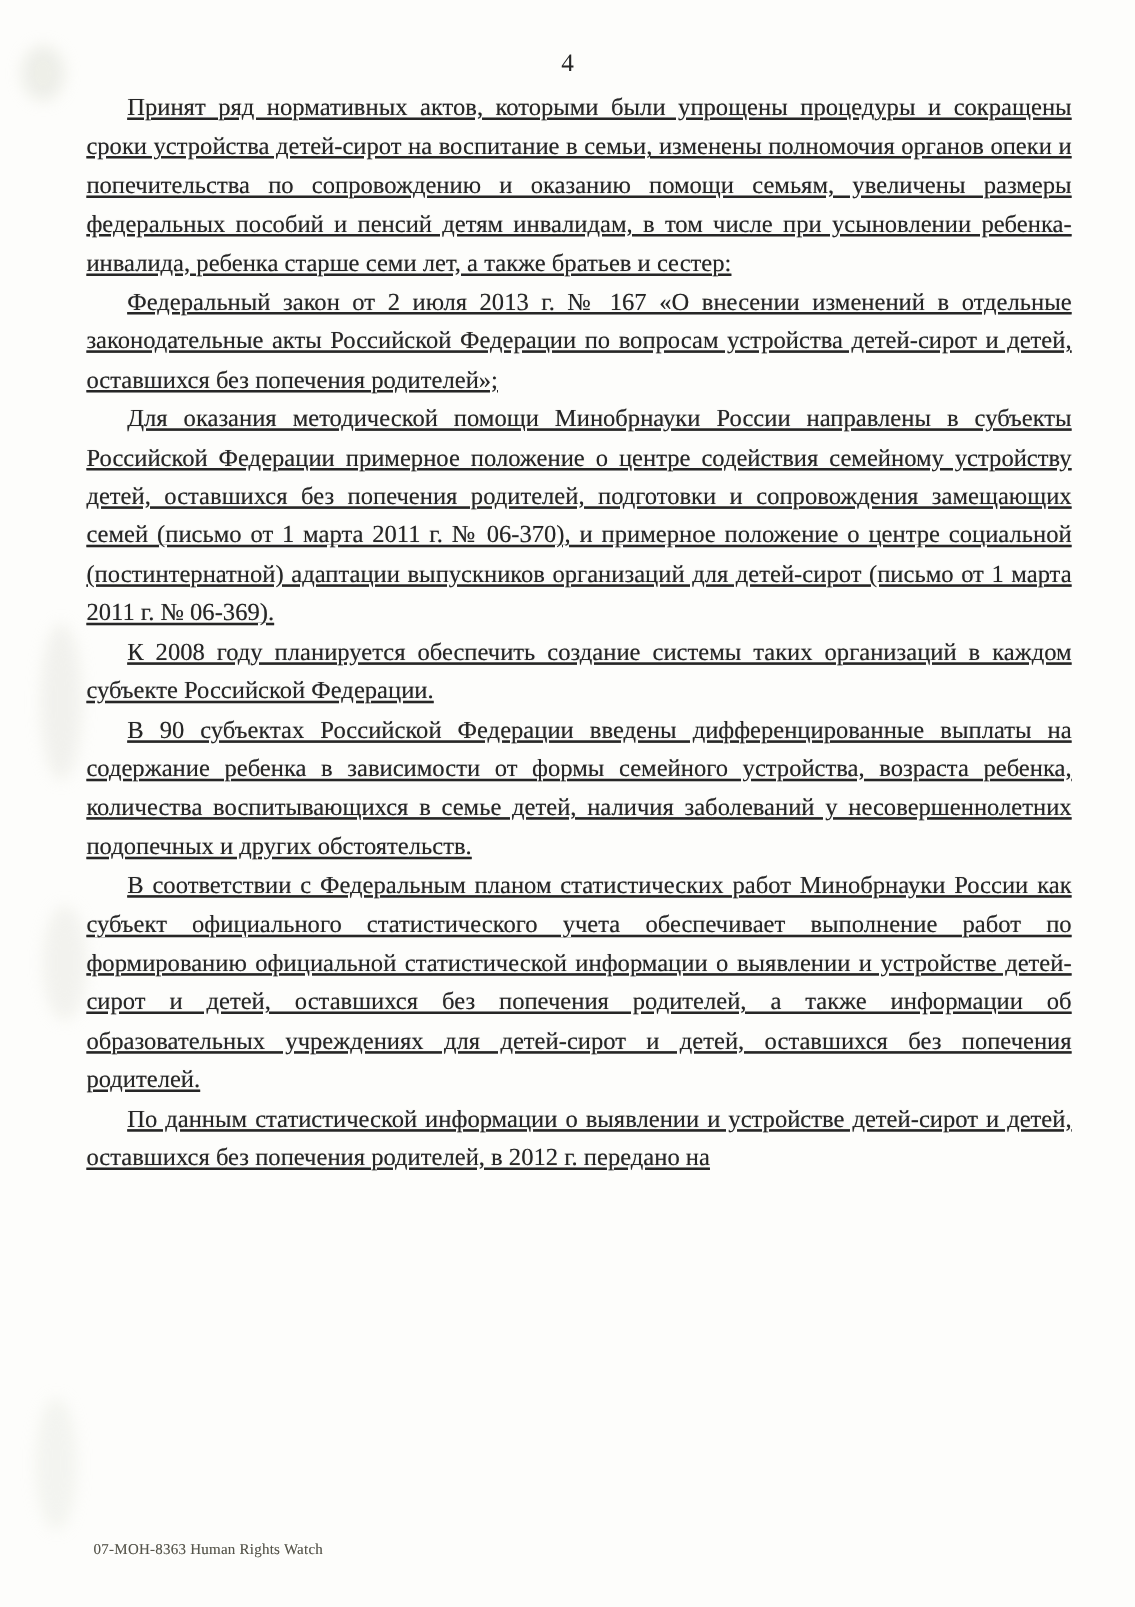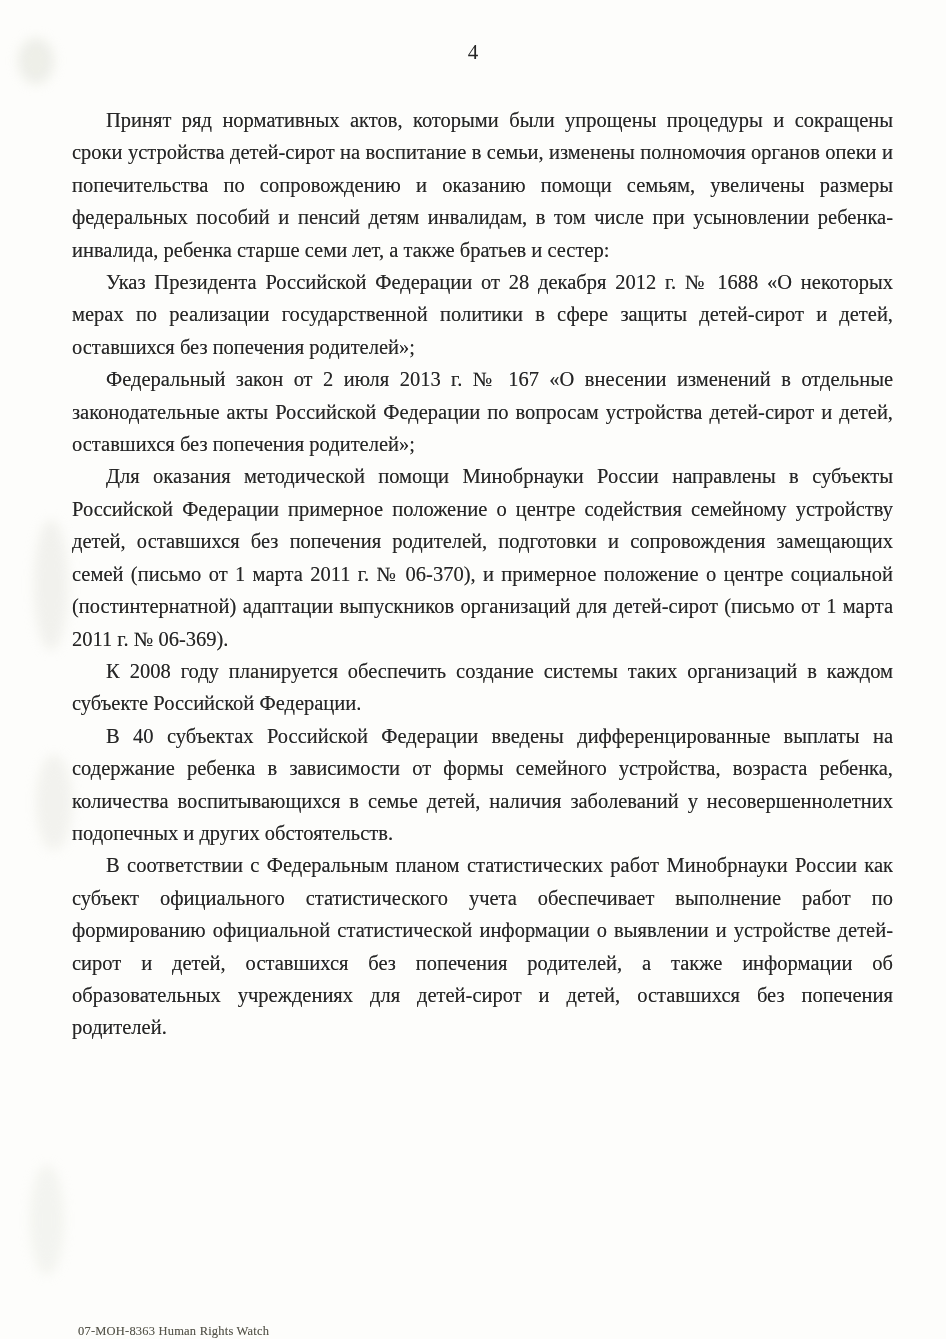--- a/index.html
+++ b/index.html
@@ -29,37 +29,38 @@
     position: absolute;
     top: 40px;
     left: 0;
     width: 100%;
     text-align: center;
     font-size: 21px;
     color: var(--ink);
   }
   .content {
     position: absolute;
-    top: 104px;
+    top: 74px;
     left: 72px;
     width: 821px;
     color: var(--ink);
     font-size: 20.5px;
     line-height: 32.4px;
     text-align: justify;
     text-shadow: 0 0 0.6px rgba(45,45,45,0.55);
+    text-decoration: underline;
   }
   .content p {
     margin: 0;
     text-indent: 34px;
   }
   .footer-note {
     position: absolute;
     left: 78px;
-    top: 1324px;
+    top: 1284px;
     font-size: 12.5px;
     letter-spacing: 0.2px;
     color: var(--footer-ink);
     text-shadow: 0 0 0.5px rgba(85,84,74,0.4);
   }
   .scan-smudge {
     position: absolute;
     pointer-events: none;
     border-radius: 50%;
     filter: blur(6px);
@@ -76,23 +77,23 @@
 
   <div class="scan-smudge smudge-a"></div>
   <div class="scan-smudge smudge-b"></div>
   <div class="scan-smudge smudge-c"></div>
   <div class="scan-smudge smudge-d"></div>
 
   <div class="page-number">4</div>
 
   <div class="content">
     <p>Принят ряд нормативных актов, которыми были упрощены процедуры и сокращены сроки устройства детей-сирот на воспитание в семьи, изменены полномочия органов опеки и попечительства по сопровождению и оказанию помощи семьям, увеличены размеры федеральных пособий и пенсий детям инвалидам, в том числе при усыновлении ребенка-инвалида, ребенка старше семи лет, а также братьев и сестер:</p>
-    <p>Указ Президента Российской Федерации от 28 декабря 2012 г. № 1688 «О некоторых мерах по реализации государственной политики в сфере защиты детей-сирот и детей, оставшихся без попечения родителей»;</p>
     <p>Федеральный закон от 2 июля 2013 г. № 167 «О внесении изменений в отдельные законодательные акты Российской Федерации по вопросам устройства детей-сирот и детей, оставшихся без попечения родителей»;</p>
     <p>Для оказания методической помощи Минобрнауки России направлены в субъекты Российской Федерации примерное положение о центре содействия семейному устройству детей, оставшихся без попечения родителей, подготовки и сопровождения замещающих семей (письмо от 1 марта 2011 г. № 06-370), и примерное положение о центре социальной (постинтернатной) адаптации выпускников организаций для детей-сирот (письмо от 1 марта 2011 г. № 06-369).</p>
     <p>К 2008 году планируется обеспечить создание системы таких организаций в каждом субъекте Российской Федерации.</p>
-    <p>В 40 субъектах Российской Федерации введены дифференцированные выплаты на содержание ребенка в зависимости от формы семейного устройства, возраста ребенка, количества воспитывающихся в семье детей, наличия заболеваний у несовершеннолетних подопечных и других обстоятельств.</p>
+    <p>В 90 субъектах Российской Федерации введены дифференцированные выплаты на содержание ребенка в зависимости от формы семейного устройства, возраста ребенка, количества воспитывающихся в семье детей, наличия заболеваний у несовершеннолетних подопечных и других обстоятельств.</p>
     <p>В соответствии с Федеральным планом статистических работ Минобрнауки России как субъект официального статистического учета обеспечивает выполнение работ по формированию официальной статистической информации о выявлении и устройстве детей-сирот и детей, оставшихся без попечения родителей, а также информации об образовательных учреждениях для детей-сирот и детей, оставшихся без попечения родителей.</p>
+    <p>По данным статистической информации о выявлении и устройстве детей-сирот и детей, оставшихся без попечения родителей, в 2012 г. передано на</p>
   </div>
 
   <div class="footer-note">07-MOH-8363 Human Rights Watch</div>
 
 </div>
 
 </body></html>

